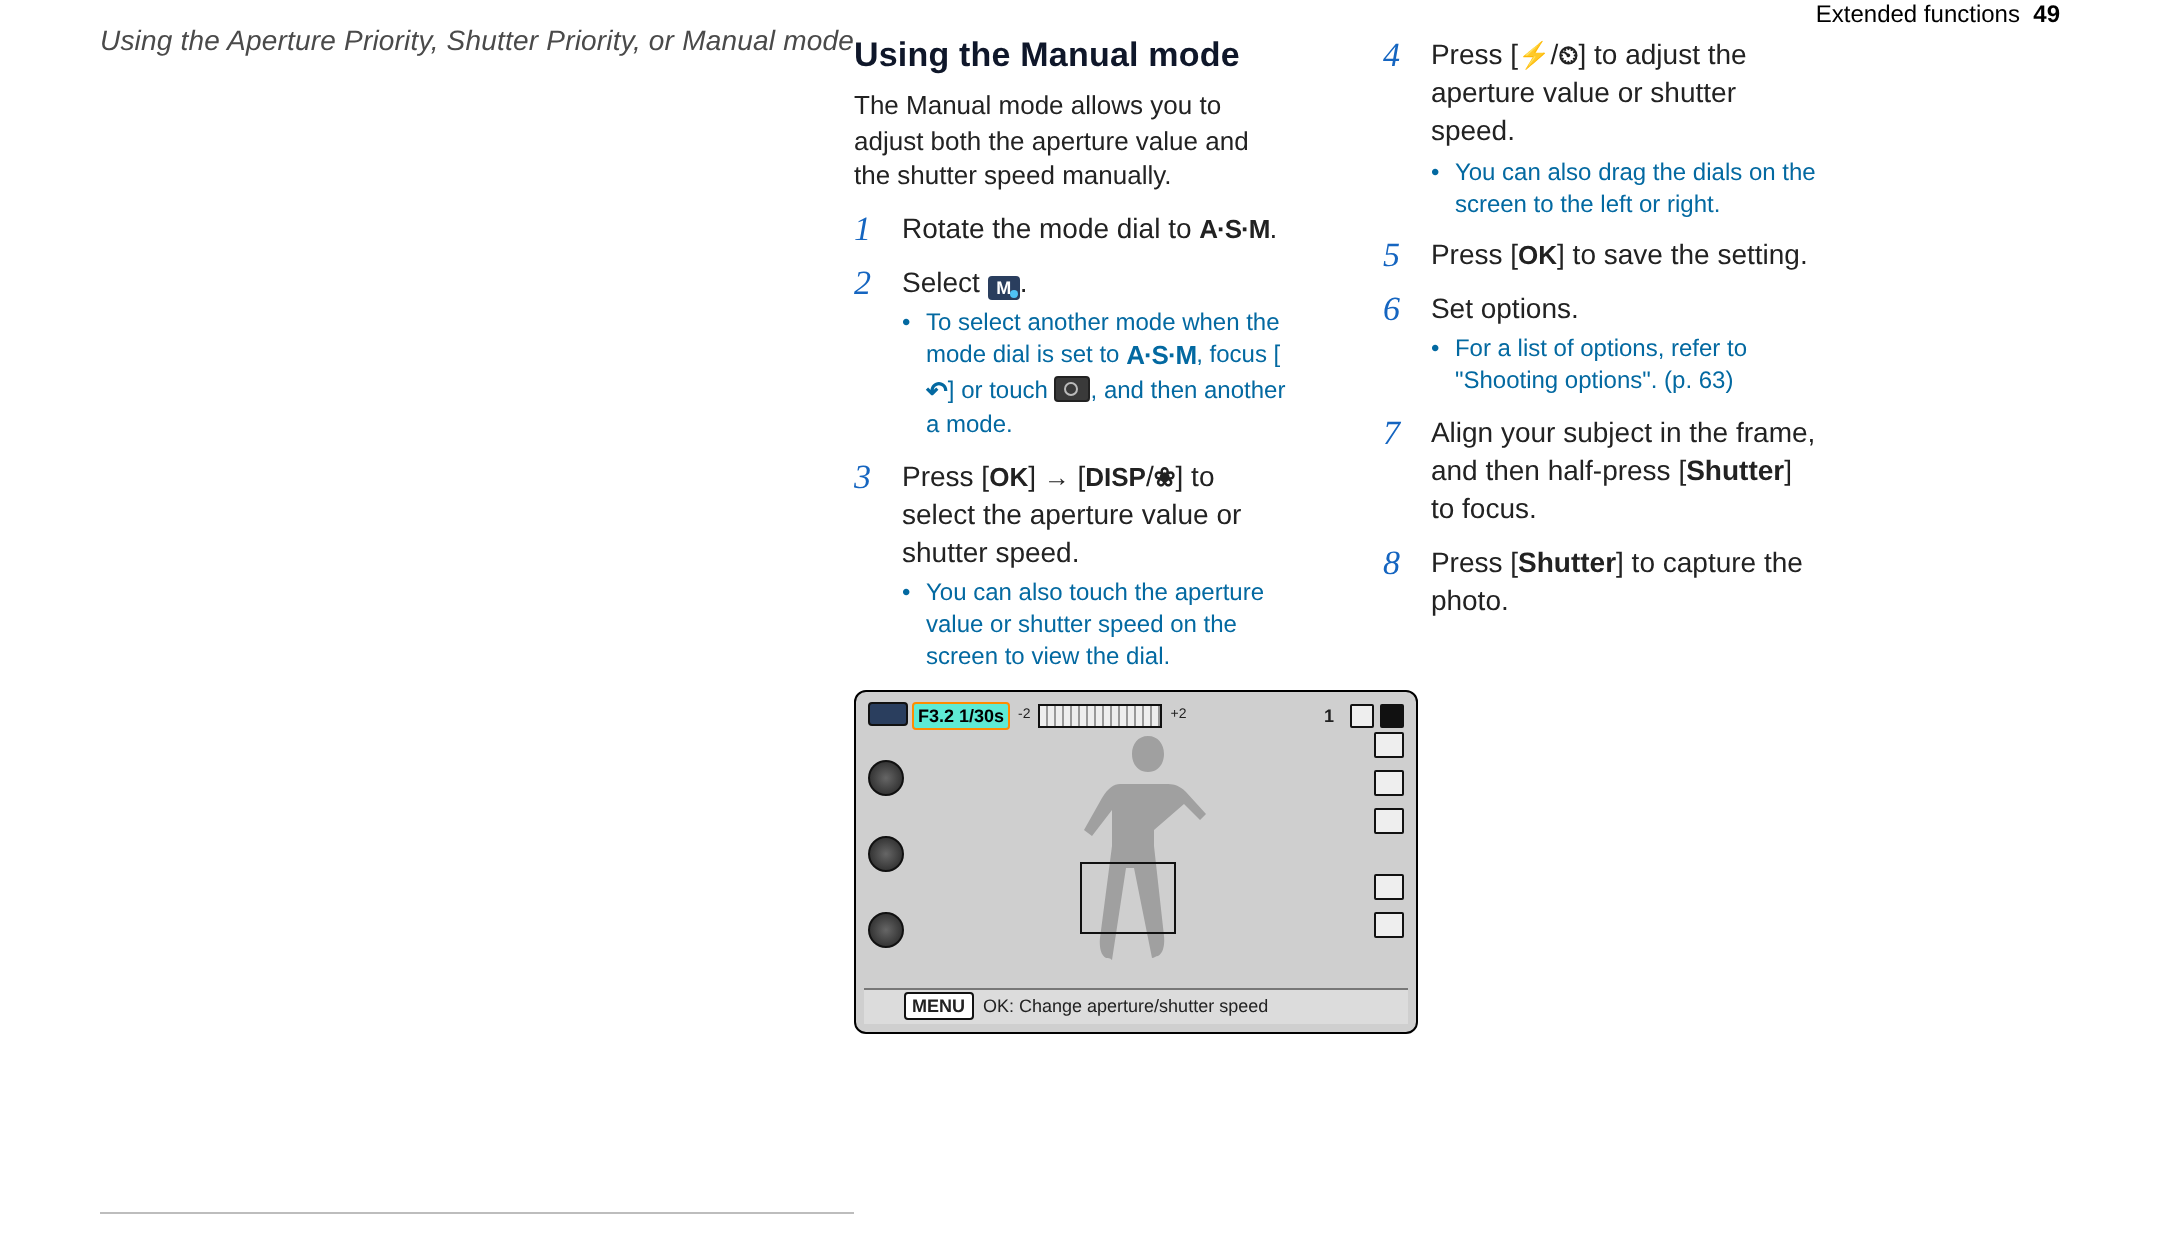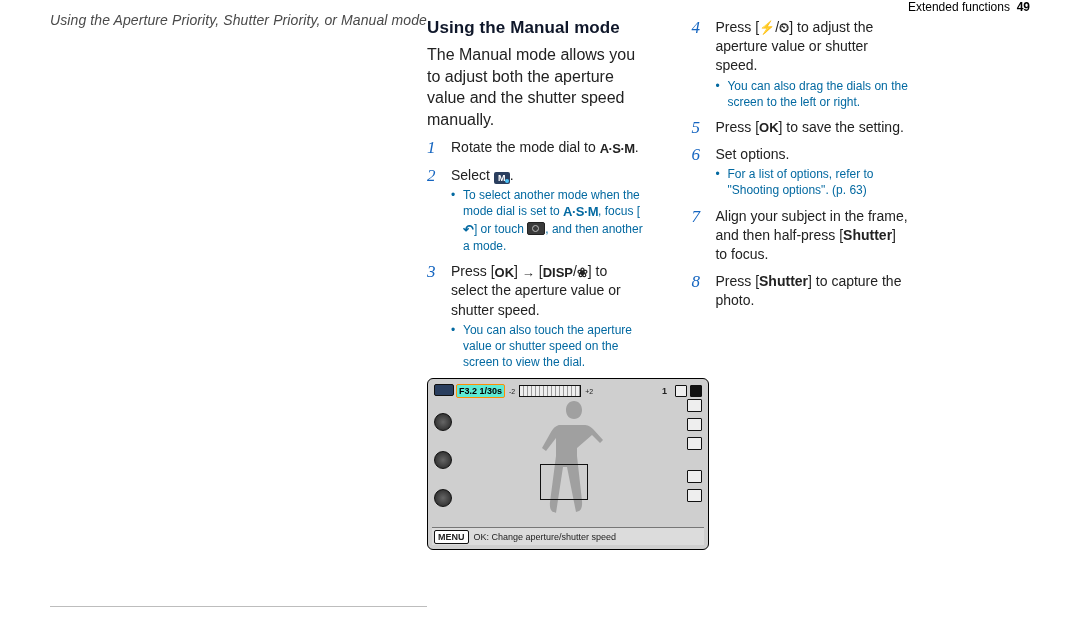--- a/index.html
+++ b/index.html
@@ -1,21 +1,21 @@
 <!DOCTYPE html>
 <html><head>
 <meta charset="utf-8">
 <style>
   html,body{margin:0;padding:0;width:1080px;height:630px;font-family:"Myriad Pro","Segoe UI",Arial,sans-serif;color:#222;background:#fff}
   .page{box-sizing:border-box;width:1080px;height:630px;padding:0 50px 23px 50px;display:flex;flex-direction:row}
   .running-head{font-style:italic;font-size:14px;color:#4a4a4a;padding-top:12px;padding-bottom:6px;border-bottom:1px solid #bdbdbd;letter-spacing:0.1px}
   .columns{display:flex;flex:1;gap:48px;padding-top:18px;overflow:hidden}
   .col{flex:1;min-width:0}
   .section-title{color:#0f172a;font-weight:700;font-size:17px;margin:0 0 6px 0;letter-spacing:0.1px}
-  .intro{font-size:16px;line-height:1.35;margin-bottom:8px}
+  .intro{font-size:13px;line-height:1.35;margin-bottom:8px}
   ol.steps{list-style:none;margin:0;padding:0}
   ol.steps>li{position:relative;padding-left:24px;margin-bottom:8px;font-size:14px;line-height:1.37}
   ol.steps>li .num{position:absolute;left:0;top:-2px;font-size:17px;font-style:italic;color:#1565c0;font-weight:400;font-family:"Georgia",serif}
   ul.notes{list-style:none;margin:2px 0 0 0;padding:0}
   ul.notes>li{position:relative;padding-left:12px;font-size:12px;color:#0369a1;line-height:1.35;margin-top:2px}
   ul.notes>li:before{content:"•";position:absolute;left:0;top:0}
   .icon{display:inline-block;font-family:"Segoe UI Symbol","Arial Unicode MS",sans-serif;font-weight:700;font-style:normal;vertical-align:middle;font-size:13px}
   .icon.asm{font-weight:700;letter-spacing:-0.5px}
   .icon.m-badge{display:inline-block;width:16px;height:12px;border-radius:2px;background:#2a3e5e;color:#fff;font-size:9px;line-height:12px;text-align:center;position:relative;vertical-align:-1px}
   .icon.m-badge:after{content:"";position:absolute;right:1px;bottom:1px;width:4px;height:4px;border-radius:50%;background:#4fc3f7}
@@ -31,21 +31,21 @@
   .lcd .topicons{margin-left:auto;display:flex;gap:3px;align-items:center}
   .lcd .topicons span{width:10px;height:10px;border:1px solid #111;background:#eee;border-radius:1px}
   .lcd .evbar{height:10px;width:60px;border:1px solid #111;background:repeating-linear-gradient(90deg,#eee,#eee 3px,#999 3px,#999 4px)}
   .lcd .left-icons{position:absolute;left:6px;top:34px;display:flex;flex-direction:column;gap:20px}
   .lcd .left-icons span{width:16px;height:16px;border:1.5px solid #111;border-radius:50%;background:radial-gradient(circle at 50% 50%,#666,#222)}
   .lcd .right-icons{position:absolute;right:6px;top:20px;display:flex;flex-direction:column;gap:6px}
   .lcd .right-icons span{width:13px;height:11px;border:1px solid #111;background:#eee;border-radius:1px}
   .lcd .silhouette{position:absolute;left:110px;top:18px;width:72px;height:120px}
   .lcd .af{position:absolute;left:112px;top:85px;width:46px;height:34px;border:1.5px solid #111}
   .lcd .bottombar{position:absolute;left:4px;right:4px;bottom:4px;height:17px;border-top:1px solid #777;background:#dcdcdc;display:flex;align-items:center;font-size:9px;gap:5px}
-  .lcd .menu-btn{border:1.3px solid #111;border-radius:2px;background:#fff;padding:0 3px;height:12px;line-height:12px;font-weight:700;margin-left:2px}
+  .lcd .menu-btn{border:1.3px solid #111;border-radius:2px;background:#fff;padding:0 3px;height:12px;line-height:12px;font-weight:700;margin-left:20px}
   
   .sil-path{fill:#a0a0a0}
   
   .footer{text-align:center;font-size:12px;color:#000000;padding-top:0}
   .footer .pg{font-weight:700}
 </style>
 </head>
 <body>
 
 <div class="page">

